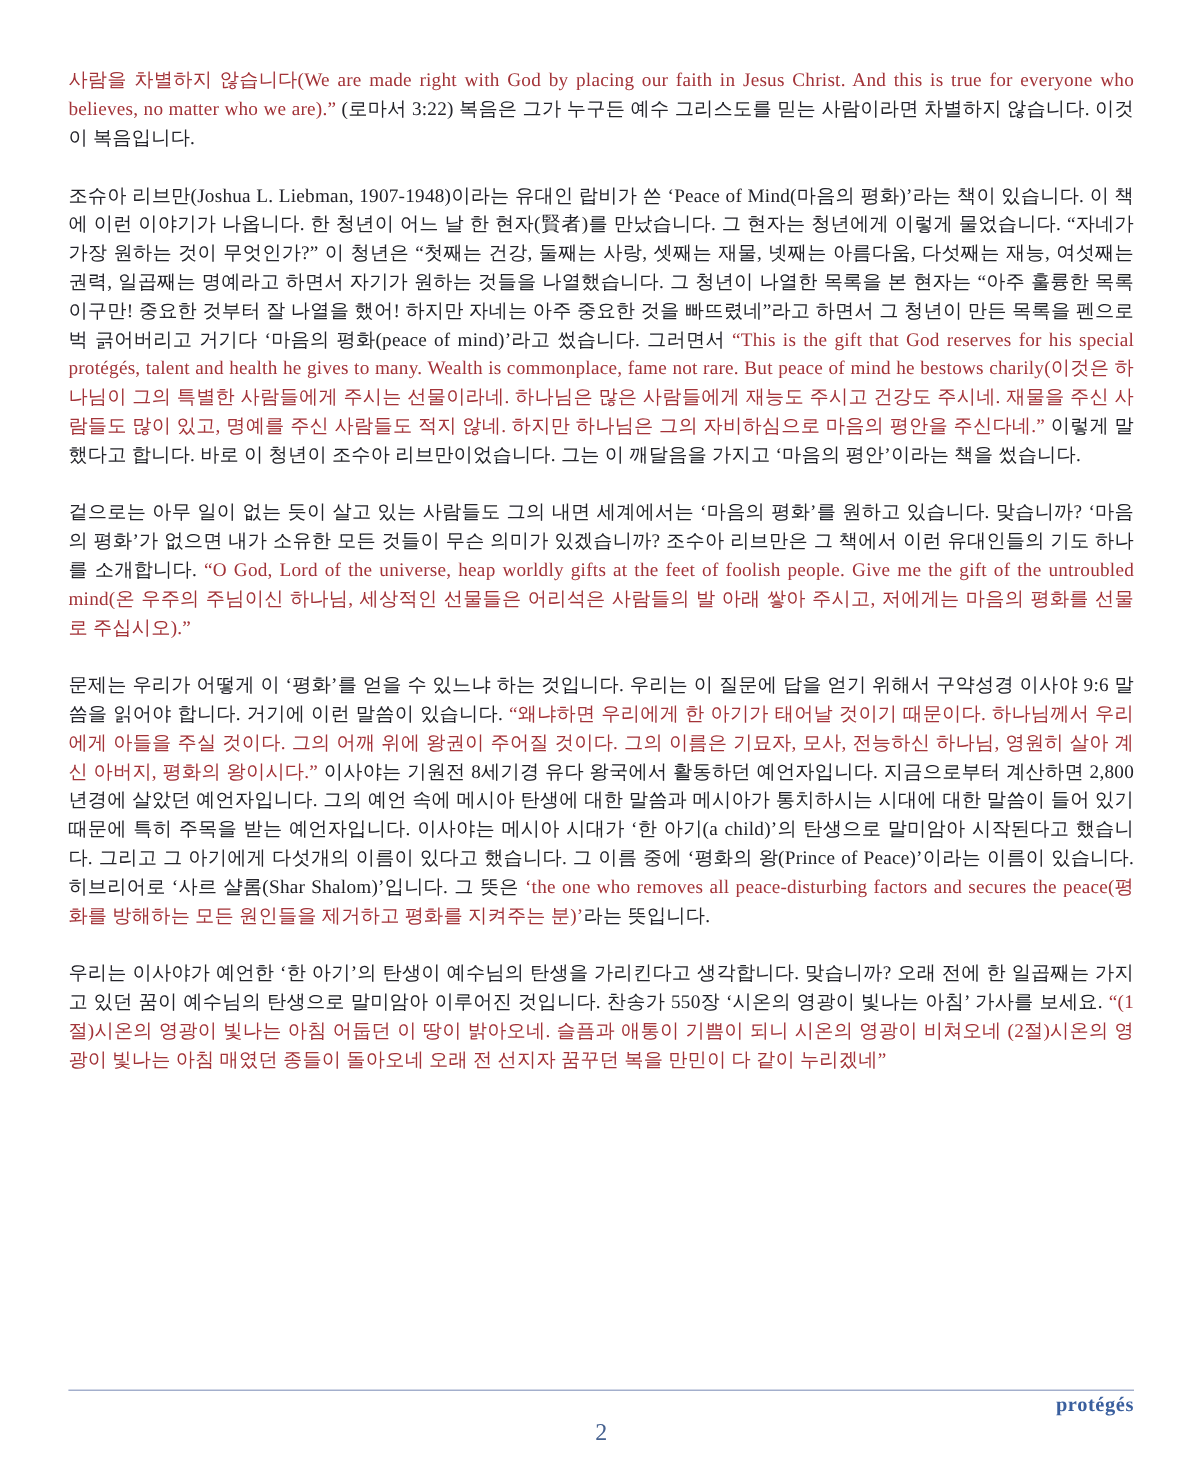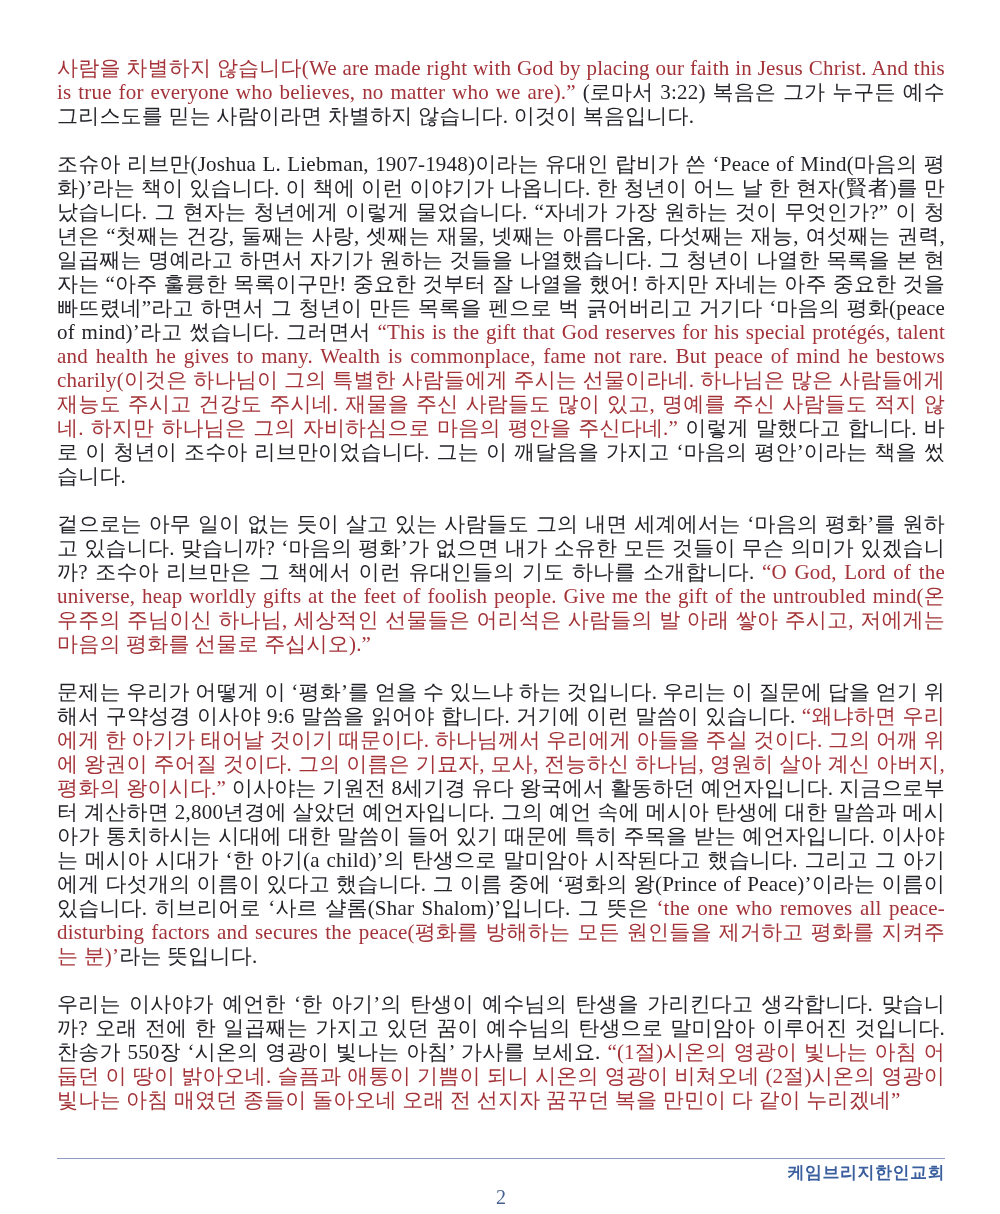--- a/index.html
+++ b/index.html
@@ -16,21 +16,21 @@
     position:relative;
     overflow:hidden;
     font-family:"Liberation Serif","DejaVu Serif",serif;
   }
   .doc{
     position:absolute;
     left:57px;top:56px;right:55px;
   }
   .doc p{
     margin:0 0 24px 0;
-    font-size:21px;
+    font-size:16px;
     line-height:24px;
     text-align:justify;
     color:var(--ink);
     letter-spacing:0.2px;
   }
   .doc .dark{color:var(--ink);}
   .doc .red{color:var(--red);}
   .footer{
     position:absolute;
     left:57px;right:55px;top:1158px;
@@ -58,15 +58,15 @@
 
 <main class="doc">
     <p><span class="red">사람을 차별하지 않습니다(We are made right with God by placing our faith in Jesus Christ. And this is true for everyone who believes, no matter who we are).”</span><span class="dark"> (로마서 3:22) 복음은 그가 누구든 예수 그리스도를 믿는 사람이라면 차별하지 않습니다. 이것이 복음입니다.</span></p>
     <p><span class="dark">조슈아 리브만(Joshua L. Liebman, 1907-1948)이라는 유대인 랍비가 쓴 ‘Peace of Mind(마음의 평화)’라는 책이 있습니다. 이 책에 이런 이야기가 나옵니다. 한 청년이 어느 날 한 현자(賢者)를 만났습니다. 그 현자는 청년에게 이렇게 물었습니다. “자네가 가장 원하는 것이 무엇인가?” 이 청년은 “첫째는 건강, 둘째는 사랑, 셋째는 재물, 넷째는 아름다움, 다섯째는 재능, 여섯째는 권력, 일곱째는 명예라고 하면서 자기가 원하는 것들을 나열했습니다. 그 청년이 나열한 목록을 본 현자는 “아주 훌륭한 목록이구만! 중요한 것부터 잘 나열을 했어! 하지만 자네는 아주 중요한 것을 빠뜨렸네”라고 하면서 그 청년이 만든 목록을 펜으로 벅 긁어버리고 거기다 ‘마음의 평화(peace of mind)’라고 썼습니다. 그러면서 </span><span class="red">“This is the gift that God reserves for his special protégés, talent and health he gives to many. Wealth is commonplace, fame not rare. But peace of mind he bestows charily(이것은 하나님이 그의 특별한 사람들에게 주시는 선물이라네. 하나님은 많은 사람들에게 재능도 주시고 건강도 주시네. 재물을 주신 사람들도 많이 있고, 명예를 주신 사람들도 적지 않네. 하지만 하나님은 그의 자비하심으로 마음의 평안을 주신다네.”</span><span class="dark"> 이렇게 말했다고 합니다. 바로 이 청년이 조수아 리브만이었습니다. 그는 이 깨달음을 가지고 ‘마음의 평안’이라는 책을 썼습니다.</span></p>
     <p><span class="dark">겉으로는 아무 일이 없는 듯이 살고 있는 사람들도 그의 내면 세계에서는 ‘마음의 평화’를 원하고 있습니다. 맞습니까? ‘마음의 평화’가 없으면 내가 소유한 모든 것들이 무슨 의미가 있겠습니까? 조수아 리브만은 그 책에서 이런 유대인들의 기도 하나를 소개합니다. </span><span class="red">“O God, Lord of the universe, heap worldly gifts at the feet of foolish people. Give me the gift of the untroubled mind(온 우주의 주님이신 하나님, 세상적인 선물들은 어리석은 사람들의 발 아래 쌓아 주시고, 저에게는 마음의 평화를 선물로 주십시오).”</span></p>
     <p><span class="dark">문제는 우리가 어떻게 이 ‘평화’를 얻을 수 있느냐 하는 것입니다. 우리는 이 질문에 답을 얻기 위해서 구약성경 이사야 9:6 말씀을 읽어야 합니다. 거기에 이런 말씀이 있습니다. </span><span class="red">“왜냐하면 우리에게 한 아기가 태어날 것이기 때문이다. 하나님께서 우리에게 아들을 주실 것이다. 그의 어깨 위에 왕권이 주어질 것이다. 그의 이름은 기묘자, 모사, 전능하신 하나님, 영원히 살아 계신 아버지, 평화의 왕이시다.”</span><span class="dark"> 이사야는 기원전 8세기경 유다 왕국에서 활동하던 예언자입니다. 지금으로부터 계산하면 2,800년경에 살았던 예언자입니다. 그의 예언 속에 메시아 탄생에 대한 말씀과 메시아가 통치하시는 시대에 대한 말씀이 들어 있기 때문에 특히 주목을 받는 예언자입니다. 이사야는 메시아 시대가 ‘한 아기(a child)’의 탄생으로 말미암아 시작된다고 했습니다. 그리고 그 아기에게 다섯개의 이름이 있다고 했습니다. 그 이름 중에 ‘평화의 왕(Prince of Peace)’이라는 이름이 있습니다. 히브리어로 ‘사르 샬롬(Shar Shalom)’입니다. 그 뜻은 </span><span class="red">‘the one who removes all peace-disturbing factors and secures the peace(평화를 방해하는 모든 원인들을 제거하고 평화를 지켜주는 분)’</span><span class="dark">라는 뜻입니다.</span></p>
     <p><span class="dark">우리는 이사야가 예언한 ‘한 아기’의 탄생이 예수님의 탄생을 가리킨다고 생각합니다. 맞습니까? 오래 전에 한 일곱째는 가지고 있던 꿈이 예수님의 탄생으로 말미암아 이루어진 것입니다. 찬송가 550장 ‘시온의 영광이 빛나는 아침’ 가사를 보세요. </span><span class="red">“(1절)시온의 영광이 빛나는 아침 어둡던 이 땅이 밝아오네. 슬픔과 애통이 기쁨이 되니 시온의 영광이 비쳐오네 (2절)시온의 영광이 빛나는 아침 매였던 종들이 돌아오네 오래 전 선지자 꿈꾸던 복을 만민이 다 같이 누리겠네”</span></p>
   </main>
 
 <footer class="footer">
-  <span class="church">케임브리지한인교회</span>
+  <span class="church">protégés</span>
   <span class="pagenum">2</span>
 </footer>
 
 </body></html>

